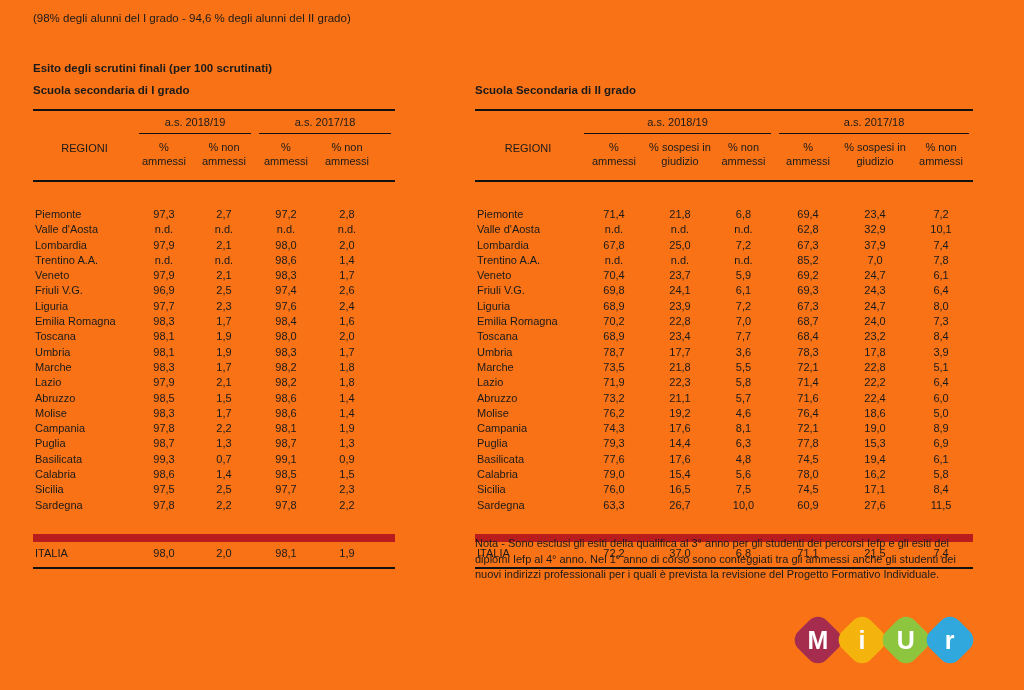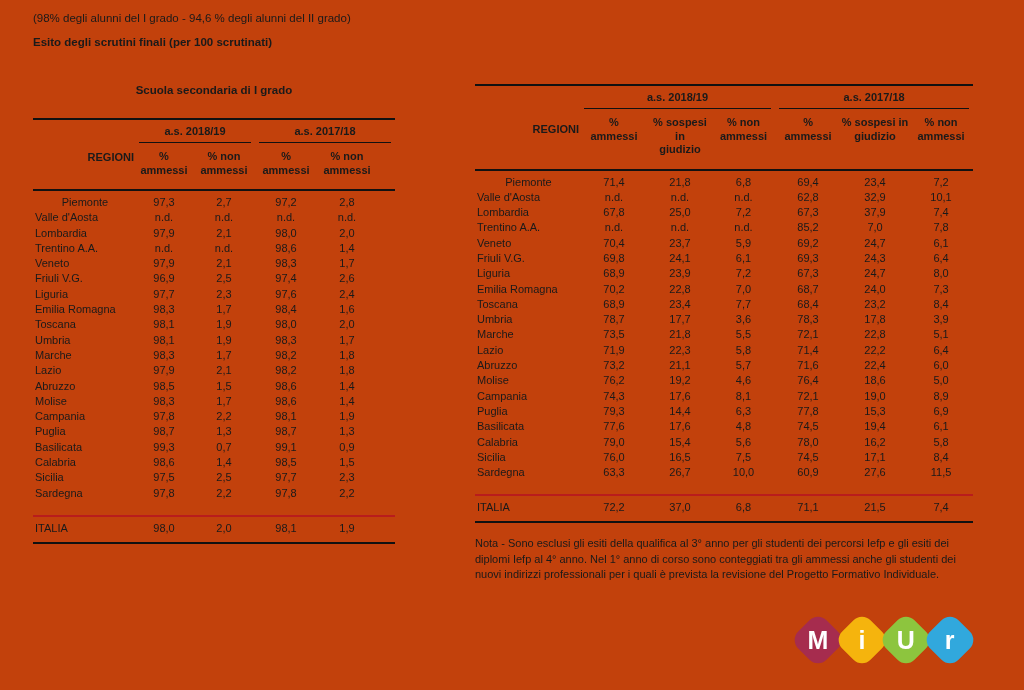--- a/index.html
+++ b/index.html
@@ -1,43 +1,43 @@
 <!DOCTYPE html>
 <html><head>
 <meta charset="utf-8">
 <style>
   html,body { margin:0; padding:0; background:#ffffff; }
   .page {
-    position:relative; width:1024px; height:690px; background:#c2410c;
+    position:relative; width:1024px; height:690px; background:#f97316;
     font-family:"Liberation Sans", sans-serif; color:#1a1a1a; overflow:hidden;
   }
   .subtitle { position:absolute; left:33px; top:12px; font-size:11.5px; }
-  .heading  { position:absolute; left:33px; top:36px; font-size:11.5px; font-weight:bold; }
+  .heading  { position:absolute; left:33px; top:62px; font-size:11.5px; font-weight:bold; }
 
   .tbl { position:absolute; top:84px; }
   .tbl-left  { left:33px;  width:362px; }
   .tbl-right { left:475px; width:498px; }
-  .tbl-title { text-align:center; font-weight:bold; font-size:11.5px; height:16px; margin-bottom:18px; }
+  .tbl-title { font-weight:bold; font-size:11.5px; height:16px; margin-bottom:9px; }
 
   table { width:100%; border-collapse:collapse; table-layout:fixed;
           border-top:2px solid #111; font-size:11px; }
   thead { border-bottom:2px solid #111; }
-  thead th { font-weight:bold; }
+  thead th { font-weight:normal; }
   tr.groups th { padding-top:5px; }
   tr.groups .grp { display:block; border-bottom:1px solid #111; padding-bottom:4px;
                    margin:0 3px; text-align:center; line-height:13px; }
-  th.regioni { text-align:right; vertical-align:middle; padding-left:2px; }
+  th.regioni { text-align:center; vertical-align:middle; padding-left:2px; }
   tr.cols th { vertical-align:top; padding:6px 0 12px; white-space:pre-line;
                line-height:13.5px; text-align:center; }
   tbody td { line-height:15.3px; padding:0; }
-  tbody tr:first-child td { padding-top:4px;text-align:center; }
-  tbody tr:last-child  td { padding-bottom:14px;margin-left:36px; }
+  tbody tr:first-child td { padding-top:25px; }
+  tbody tr:last-child  td { padding-bottom:21px;margin-left:36px; }
   td.num { text-align:center; }
   td.region { text-align:left; padding-left:2px; }
-  tfoot { border-top:2px solid #b91c1c; border-bottom:2px solid #111; }
+  tfoot { border-top:8px solid #b91c1c; border-bottom:2px solid #111; }
   tfoot td { padding:5px 0 7px; line-height:13px; }
 
   .note { position:absolute; left:475px; top:536px; width:502px; margin:0;
           font-size:11px; line-height:15.6px; }
 
   .logo { position:absolute; left:798px; top:612px; height:56px;
           display:flex; gap:4px; align-items:center; }
   .tile { width:40px; height:40px; border-radius:12px; transform:rotate(45deg);
           display:flex; align-items:center; justify-content:center; flex:0 0 auto; }
   .tile span { transform:rotate(-45deg); color:#ffffff; font-weight:bold;
@@ -253,20 +253,21 @@
             <td class="num">2,0</td>
             <td class="num">98,1</td>
             <td class="num">1,9</td>
             <td></td>
           </tr>
         </tfoot>
     </table>
   </section>
 
   <section class="tbl tbl-right">
+    <div class="tbl-title">Scuola Secondaria di II grado</div>
     <table>
       <colgroup>
         <col style="width:105px">
           <col style="width:68px">
           <col style="width:64px">
           <col style="width:63px">
         <col style="width:66px">
           <col style="width:68px">
           <col style="width:64px">
       </colgroup>

